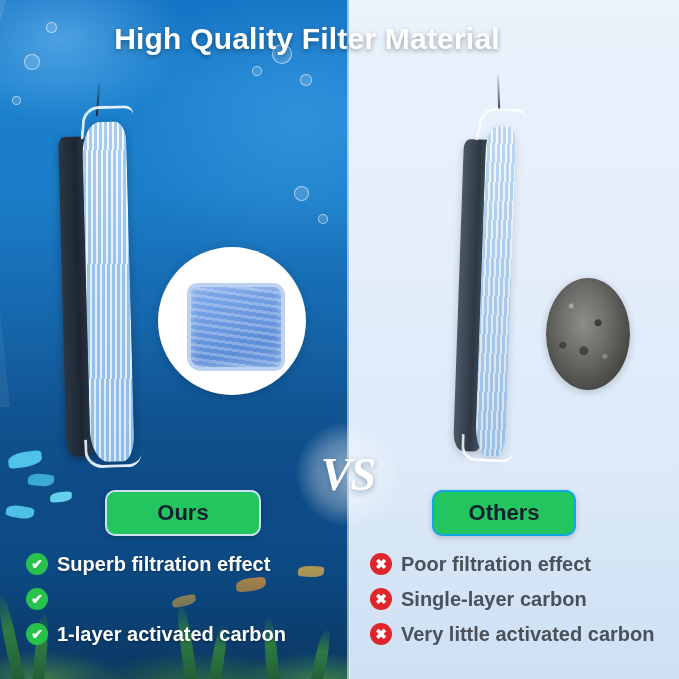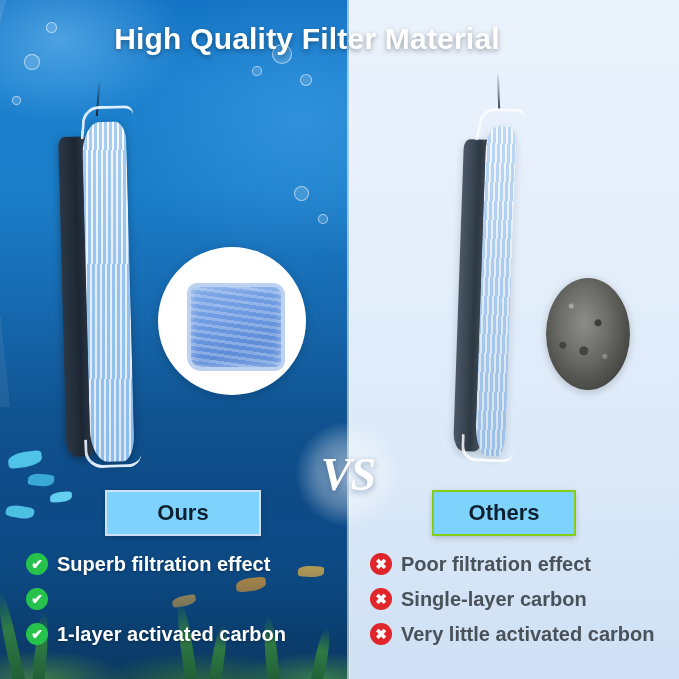--- a/index.html
+++ b/index.html
@@ -228,29 +228,29 @@
     font-size: 46px;
     color: #ffffff;
     text-shadow: 0 2px 6px rgba(20,60,110,0.45);
     letter-spacing: -1px;
   }
 
   
   .pill {
     position: absolute;
     height: 42px;
-    border-radius: 0;
-    background: #7dd3fc;
+    border-radius: 10px;
+    background: #22c55e;
     display: flex; align-items: center; justify-content: center;
     font-size: 22px; font-weight: bold; color: #0e2030;
     box-shadow: 0 2px 6px rgba(0,0,0,0.18);
     z-index: 12;
   }
   .pill-ours { left: 105px; top: 490px; width: 152px; border: 2px solid #cfe0f2; }
-  .pill-others { left: 432px; top: 490px; width: 140px; border: 2px solid #84cc16; }
+  .pill-others { left: 432px; top: 490px; width: 140px; border: 2px solid #0ea5e9; }
 
   
   .features {
     position: absolute;
     z-index: 12;
   }
   .features-left { left: 26px; top: 548px; width: 320px; }
   .features-right { left: 370px; top: 548px; width: 300px; }
   .feat-row {
     display: flex;

